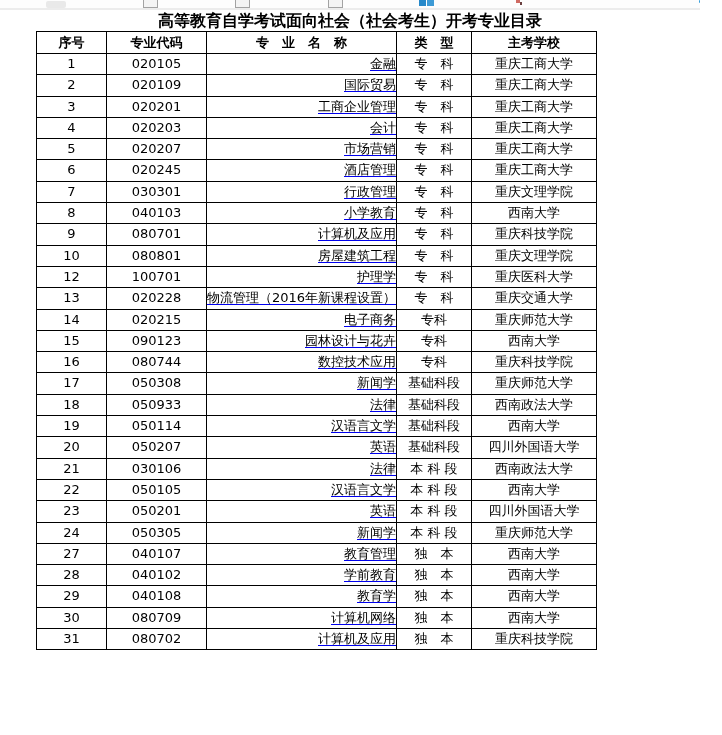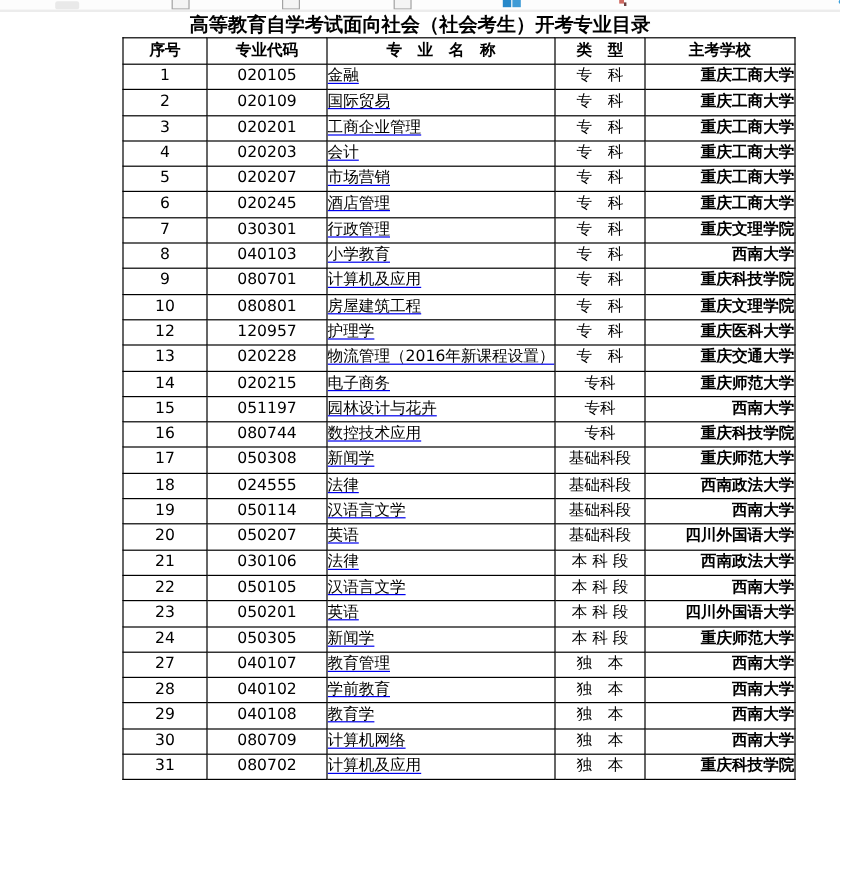--- a/index.html
+++ b/index.html
@@ -31,34 +31,34 @@
   .profile-ico .p2{position:absolute;left:8px;top:0;width:11px;height:4px;background:#f59b22;border-radius:2px;}
 
   
   .doc-title{
     margin:2px 0 1px 0;text-align:center;
     font-size:16px;line-height:18px;font-weight:bold;color:#000;
   }
 
   
   table.catalog{
-    margin-left:102px;width:560px;
+    margin-left:36px;width:560px;
     border-collapse:collapse;table-layout:fixed;border-radius:15px;
   }
   .catalog th,.catalog td{
     border:1px solid #000;
     font-size:13px;padding:0;overflow:hidden;white-space:nowrap;
   }
   .catalog th{height:21px;line-height:21px;font-weight:bold;text-align:center;}
   .catalog td{height:20.3px;line-height:20.3px;}
   .col-no{width:70px;} .col-code{width:100px;} .col-name{width:190px;}
   .col-type{width:75px;} .col-school{width:125px;}
   .c-no,.c-code,.c-type{text-align:center;}
-  .c-name{text-align:left;padding-left:8px;}
-  .c-school{text-align:right;padding-left:6px;font-weight:bold;}
+  .c-name{text-align:right;padding-left:8px;}
+  .c-school{text-align:center;padding-left:6px;}
   .major-link{
     color:#000;text-decoration:underline;
     text-decoration-color:var(--link-underline,#0000ee);
     text-underline-offset:2px;cursor:pointer;
   }
   .c-name.rel, .highlight-anchor{position:relative;}
   .highlight-box{
     position:absolute;left:-4px;top:-3px;width:523px;height:28px;
     box-sizing:border-box;border:3px solid var(--highlight-color,#ea2313);
     border-radius:2px;pointer-events:none;z-index:5;
@@ -170,63 +170,63 @@
         </tr>
         <tr>
           <td class="c-no">10</td>
           <td class="c-code">080801</td>
           <td class="c-name"><a class="major-link">房屋建筑工程</a></td>
           <td class="c-type">专　科</td>
           <td class="c-school">重庆文理学院</td>
         </tr>
         <tr>
           <td class="c-no">12</td>
-          <td class="c-code">120957</td>
+          <td class="c-code">100701</td>
           <td class="c-name"><a class="major-link">护理学</a></td>
           <td class="c-type">专　科</td>
           <td class="c-school">重庆医科大学</td>
         </tr>
         <tr>
           <td class="c-no">13</td>
           <td class="c-code">020228</td>
           <td class="c-name"><a class="major-link">物流管理（2016年新课程设置）</a></td>
           <td class="c-type">专　科</td>
           <td class="c-school">重庆交通大学</td>
         </tr>
         <tr>
           <td class="c-no">14</td>
           <td class="c-code">020215</td>
           <td class="c-name"><a class="major-link">电子商务</a></td>
           <td class="c-type">专科</td>
           <td class="c-school">重庆师范大学</td>
         </tr>
         <tr>
           <td class="c-no">15</td>
-          <td class="c-code">051197</td>
+          <td class="c-code">090123</td>
           <td class="c-name"><a class="major-link">园林设计与花卉</a></td>
           <td class="c-type">专科</td>
           <td class="c-school">西南大学</td>
         </tr>
         <tr>
           <td class="c-no">16</td>
           <td class="c-code">080744</td>
           <td class="c-name"><a class="major-link">数控技术应用</a></td>
           <td class="c-type">专科</td>
           <td class="c-school">重庆科技学院</td>
         </tr>
         <tr>
           <td class="c-no">17</td>
           <td class="c-code">050308</td>
           <td class="c-name"><a class="major-link">新闻学</a></td>
           <td class="c-type">基础科段</td>
           <td class="c-school">重庆师范大学</td>
         </tr>
         <tr>
           <td class="c-no">18</td>
-          <td class="c-code">024555</td>
+          <td class="c-code">050933</td>
           <td class="c-name"><a class="major-link">法律</a></td>
           <td class="c-type">基础科段</td>
           <td class="c-school">西南政法大学</td>
         </tr>
         <tr>
           <td class="c-no">19</td>
           <td class="c-code">050114</td>
           <td class="c-name"><a class="major-link">汉语言文学</a></td>
           <td class="c-type">基础科段</td>
           <td class="c-school">西南大学</td>

